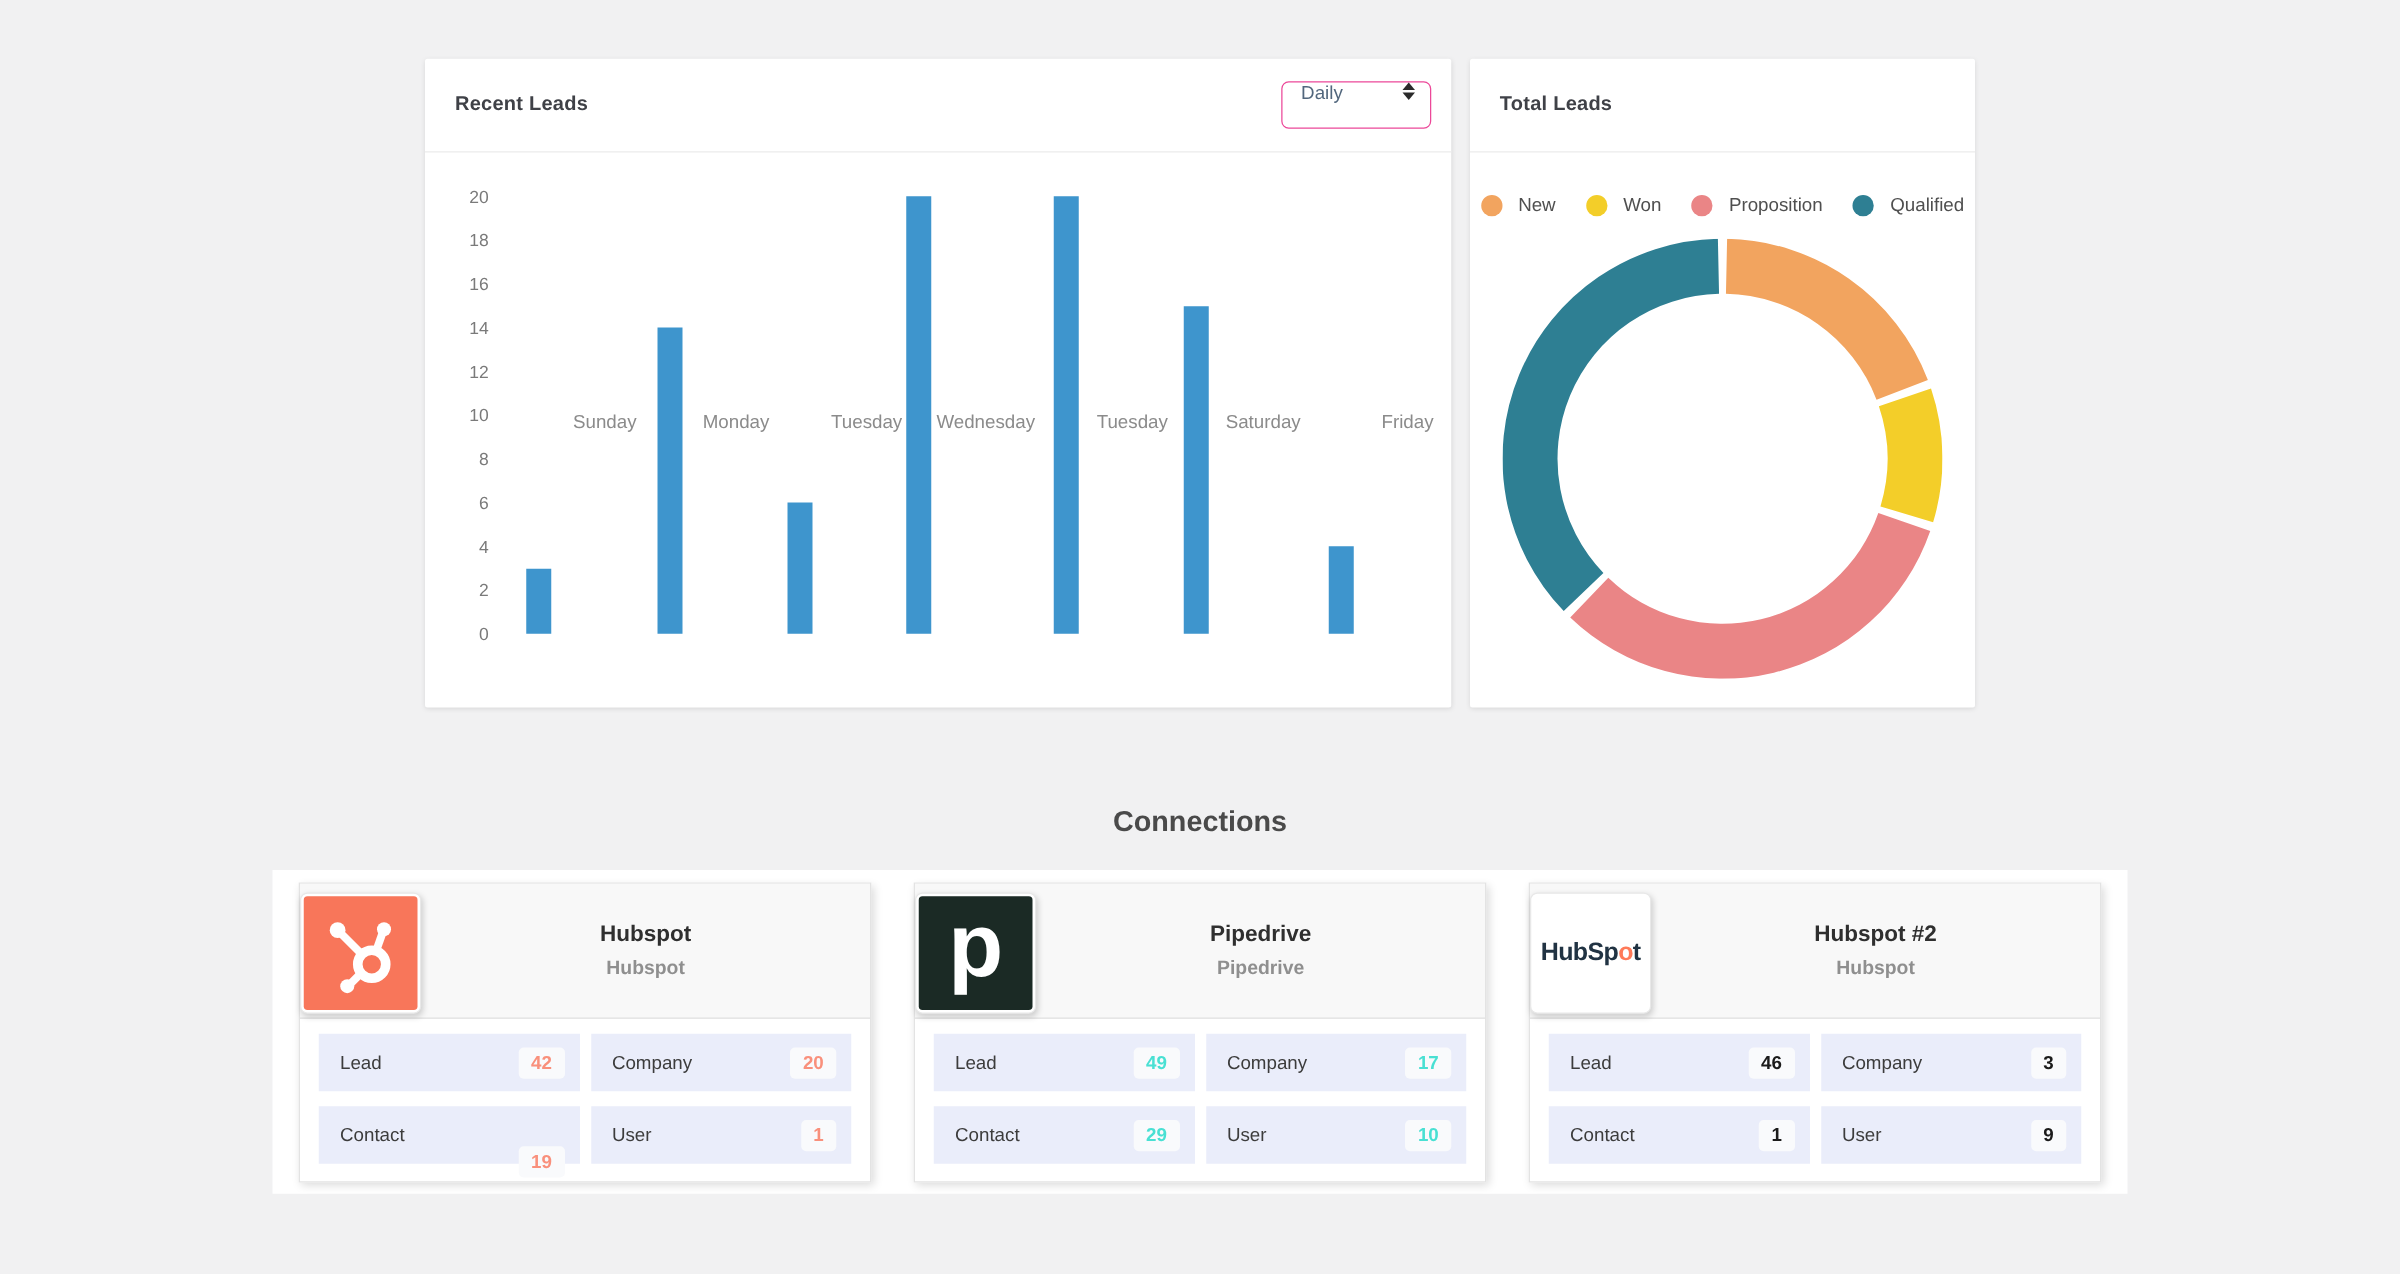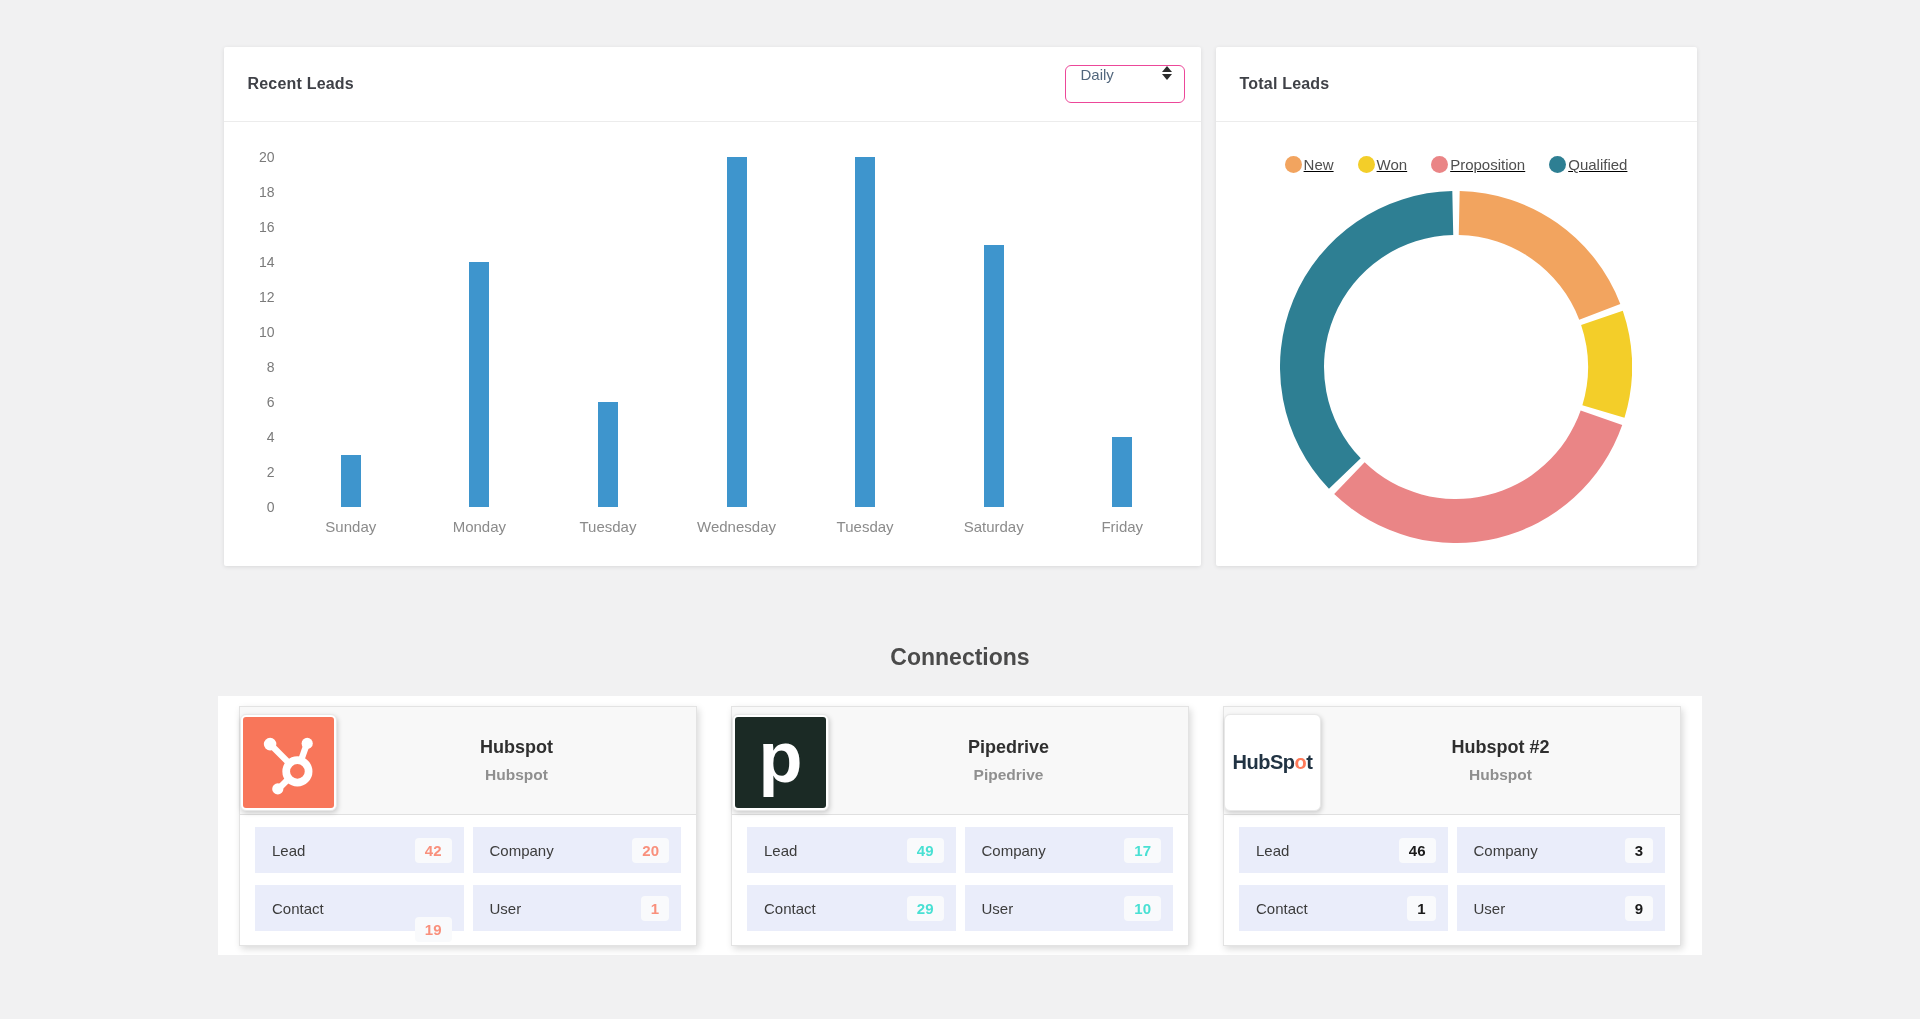--- a/index.html
+++ b/index.html
@@ -5,21 +5,21 @@
   * { box-sizing: border-box; margin: 0; padding: 0; }
   html, body { width: 100%; }
   body {
     font-family: "Liberation Sans", "DejaVu Sans", sans-serif;
     background: #f1f1f2;
     min-height: 1019px;
     width: 1920px;
   }
   
   .top-row {
-    width: 1473px;
+    width: 1240px;
     margin: 47px auto 0;
     display: flex;
     gap: 15px;
   }
   .card {
     background: #ffffff;
     border-radius: 2px;
     box-shadow: 0 1px 4px rgba(0,0,0,0.10);
     height: 519px;
   }
@@ -93,21 +93,21 @@
     color: #7a7a7a;
   }
   .plot {
     flex: 1;
     margin-left: 12px;
     display: flex;
   }
   .bar-col {
     flex: 1;
     display: flex;
-    flex-direction: column;
+    flex-direction: row;
     align-items: center;
   }
   .bar-area {
     height: 350px;
     width: 100%;
     display: flex;
     align-items: flex-end;
     justify-content: center;
   }
   .bar {
@@ -121,21 +121,21 @@
   }
   
   .donut-area { display: flex; flex-direction: column; }
   .legend {
     margin-top: 34px;
     display: flex;
     justify-content: center;
     align-items: center;
     gap: 24px;
   }
-  .legend-item { display: flex; align-items: center; gap: 2px; text-decoration: underline; }
+  .legend-item { display: flex; align-items: center; gap: 13px; }
   .legend-dot { width: 17px; height: 17px; border-radius: 50%; }
   .legend-label { font-size: 15px; color: #4f4f4f; }
   .donut-svg { margin: 18px auto 0; display: block; }
   
   .connections-heading {
     margin-top: 78px;
     text-align: center;
     font-size: 23px;
     font-weight: bold;
     color: #4a4a4a;

